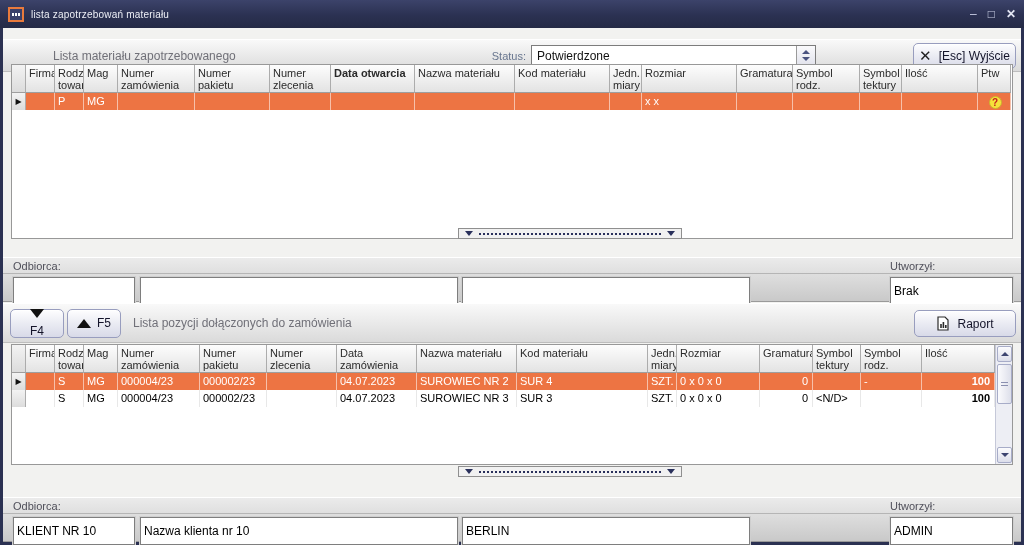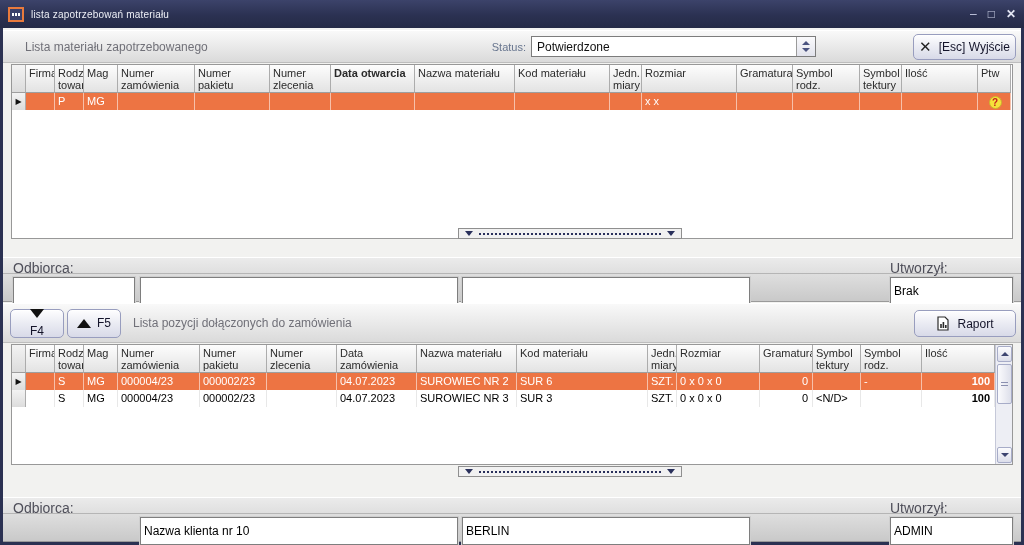--- a/index.html
+++ b/index.html
@@ -17,21 +17,21 @@
   #title-text { font-size:10px; letter-spacing:.2px; }
   #win-controls { margin-left:auto; display:flex; gap:11px; align-items:center; color:#C9CEE4; }
   #win-controls span { font-size:12px; line-height:12px; cursor:default; }
   #win-close { font-weight:bold; color:#E4E7F4; }
 
   
   #client { position:absolute; left:3px; top:28px; width:1018px; height:510px; background:#F2F2F0; }
 
   .toolbar { position:absolute; left:0; width:1018px; background:linear-gradient(#F9F9F9,#DADADA);
     border-top:1px solid #FFFFFF; border-bottom:1px solid #BDBDBD; }
-  #toolbar-top { top:2px; height:33px; display:flex; align-items:center; }
+  #toolbar-top { top:11px; height:33px; display:flex; align-items:center;padding-left:28px; }
   #toolbar-caption { margin-left:22px; font-size:12px; color:#707078; }
   #status-label { margin-left:auto; font-size:11px; color:#68768F; }
   #status-combo { margin-left:5px; width:285px; height:21px; background:#fff; border:1px solid #7C7C7C;
     display:flex; align-items:center; }
   #status-value { flex:1; font-size:12px; padding-left:5px; color:#111; }
   #status-spinner { width:19px; height:19px; border-left:1px solid #9A9A9A;
     background:linear-gradient(#FAFAFC,#E2E3EC); display:flex; flex-direction:column;
     align-items:center; justify-content:center; gap:3px; }
   .tri-up { width:0; height:0; border-left:4px solid transparent; border-right:4px solid transparent; border-bottom:4px solid #4A5380; }
   .tri-down { width:0; height:0; border-left:4px solid transparent; border-right:4px solid transparent; border-top:4px solid #4A5380; }
@@ -79,21 +79,21 @@
   .splitter .st { width:0; height:0; border-left:4px solid transparent; border-right:4px solid transparent; border-top:5px solid #29305B; }
   #splitter-upper { top:200px; }
   #splitter-lower { top:438px; }
 
   
   .panel { position:absolute; left:0; width:1018px; height:45px;
     background:linear-gradient(#EBEBEB,#C9C9C9); border-top:1px solid #FFFFFF; border-bottom:1px solid #9A9A9A; }
   #panel-mid { top:229px; }
   #panel-bottom { top:469px; }
   .panel .rule { position:absolute; left:0; right:0; top:15px; border-top:1px solid #B5B5B5; }
-  .plabel { position:absolute; top:2px; font-size:14px; color:#4F4F5A; }
+  .plabel { position:absolute; top:2px; font-size:11px; color:#4F4F5A; }
   .field { position:absolute; height:28px; background:#fff; border:1px solid #7E7E7E;
     box-shadow:0 0 0 1px #CFCFCF; font-size:12px; color:#000; padding:0 3px;
     font-family:"Liberation Sans", sans-serif; }
   .f1 { left:10px; top:19px; width:122px; }
   .f2 { left:137px; top:19px; width:318px; }
   .f3 { left:459px; top:19px; width:288px; }
   .futw { left:887px; top:19px; width:123px; }
   .lutw { left:887px; }
 
   
@@ -257,21 +257,21 @@
       <div class="drow sel-row">
         <div class="selcell l0">▶</div>
         <div class="dcell l1"></div>
         <div class="dcell l2">S</div>
         <div class="dcell l3">MG</div>
         <div class="dcell l4">000004/23</div>
         <div class="dcell l5">000002/23</div>
         <div class="dcell l6"></div>
         <div class="dcell l7">04.07.2023</div>
         <div class="dcell l8">SUROWIEC NR 2</div>
-        <div class="dcell l9">SUR 6</div>
+        <div class="dcell l9">SUR 4</div>
         <div class="dcell l10">SZT.</div>
         <div class="dcell l11">0 x 0 x 0</div>
         <div class="dcell l12 num">0</div>
         <div class="dcell l13"></div>
         <div class="dcell l14">-</div>
         <div class="dcell l15 num bold">100</div>
       </div>
 
       <div class="drow">
         <div class="selcell l0"></div>
@@ -308,20 +308,21 @@
 
     <div id="splitter-lower" class="splitter">
       <div class="st"></div>
       <div class="dots"></div>
       <div class="st"></div>
     </div>
 
     <div id="panel-bottom" class="panel">
       <div class="rule"></div>
       <div class="plabel" style="left:10px">Odbiorca:</div>
+      <input class="field f1" value="KLIENT NR 10" style="">
       <input class="field f2" value="Nazwa klienta nr 10" style="">
       <input class="field f3" value="BERLIN" style="">
       <div class="plabel lutw">Utworzył:</div>
       <input class="field futw" value="ADMIN" style="">
     </div>
 
   </div>
 </div>
 
 </body></html>

